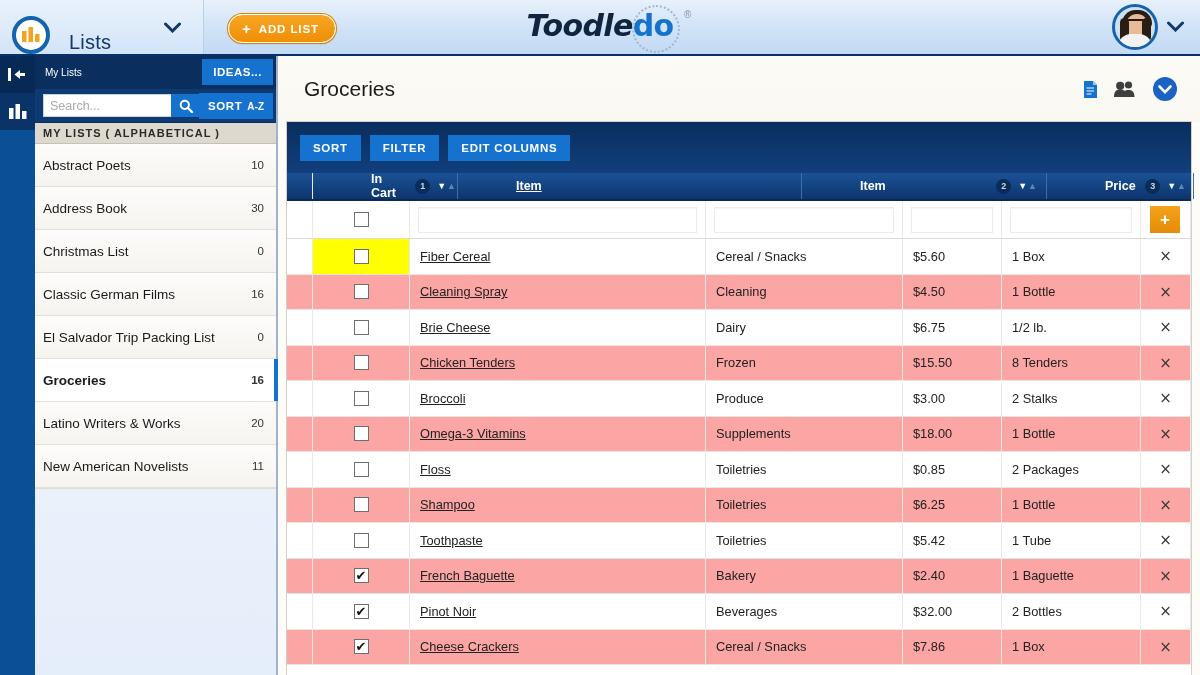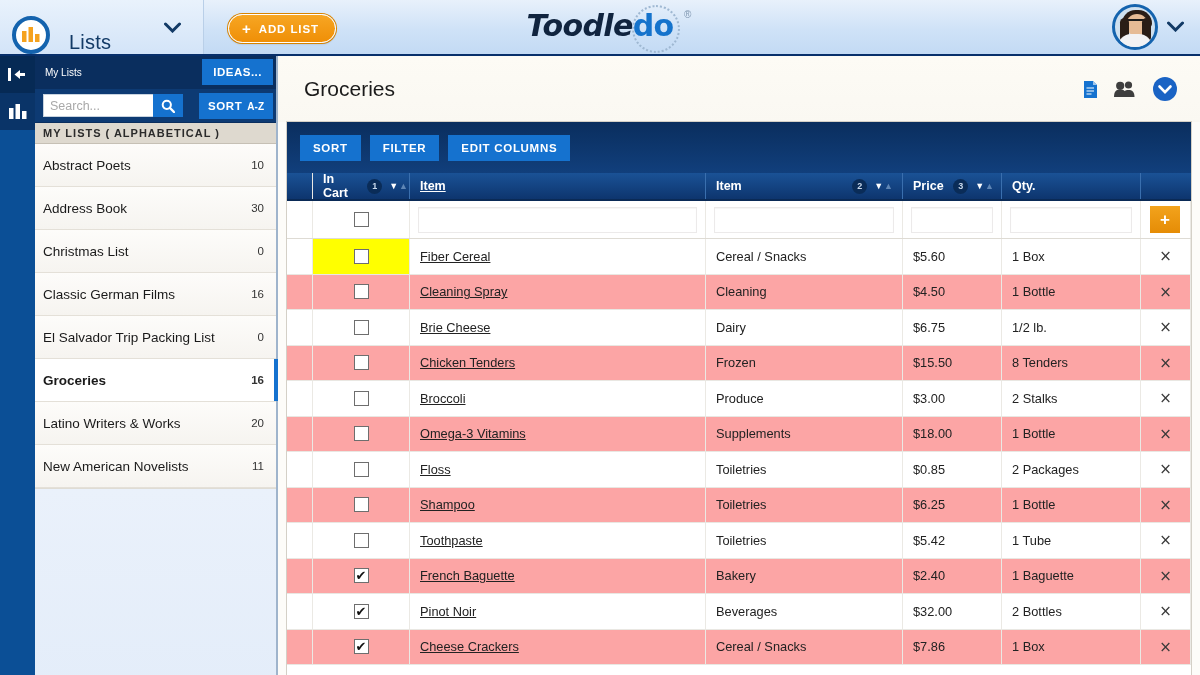--- a/index.html
+++ b/index.html
@@ -99,21 +99,21 @@
   .ideas-btn {
     position:absolute; right:3px; top:3px; height:26px; padding:0 11px;
     background:#1572cf; color:#fff; font-size:11.5px; font-weight:bold; letter-spacing:.5px;
     display:flex; align-items:center; cursor:pointer;
   }
   .sb-search-row {
     height:34px; background:#0d3a73; display:flex; align-items:center;
     padding-left:8px; position:relative; border-bottom:1px solid #0a2e5e;
   }
   .search-input {
-    width:110px; height:23px; border:1px solid #c8d3df; border-right:none;
+    width:128px; height:23px; border:1px solid #c8d3df; border-right:none;
     font-size:12.5px; padding:0 6px; color:#444; outline:none;
     font-family:"Liberation Sans", sans-serif; background:#fff;
   }
   .search-input::placeholder { color:#a9a9a9; }
   .search-go {
     width:30px; height:23px; background:#1572cf; border:none;
     display:flex; align-items:center; justify-content:center; cursor:pointer;
   }
   .sort-btn {
     position:absolute; right:3px; top:4px; height:26px; padding:0 9px;
@@ -163,21 +163,21 @@
     height:51px; background:linear-gradient(to bottom,#0a2e5e 0%,#113f7c 100%);
     display:flex; align-items:center; gap:9px; padding-left:13px;
   }
   .tb-btn {
     height:26px; padding:0 13px; background:#1572cf; color:#fff;
     font-size:11.5px; font-weight:bold; letter-spacing:.7px;
     display:flex; align-items:center; cursor:pointer;
   }
 
   .tbl-header { height:28px; display:flex; background:linear-gradient(to bottom,#164a8f 0%,#0e3straight 100%); }
-  .tbl-header { background:linear-gradient(to bottom,#1a5296 0%,#0d3ố 100%); }
+  .tbl-header { background:linear-gradient(to bottom,#1a5296 0%,#0d3ố 100%);gap:48px; }
   .tbl-header { background:linear-gradient(to bottom,#1a5296 0%,#0d356e 100%);
                 border-bottom:2px solid #0a2a56; }
   .th {
     display:flex; align-items:center; color:#fff; font-size:12.5px; font-weight:bold;
     border-right:1px solid #3a6fae; padding-left:10px; gap:7px; cursor:pointer;
     height:100%;
   }
   .badge {
     width:15px; height:15px; border-radius:50%; background:#0a2c58;
     color:#c9d8ea; font-size:9px; font-weight:bold;

